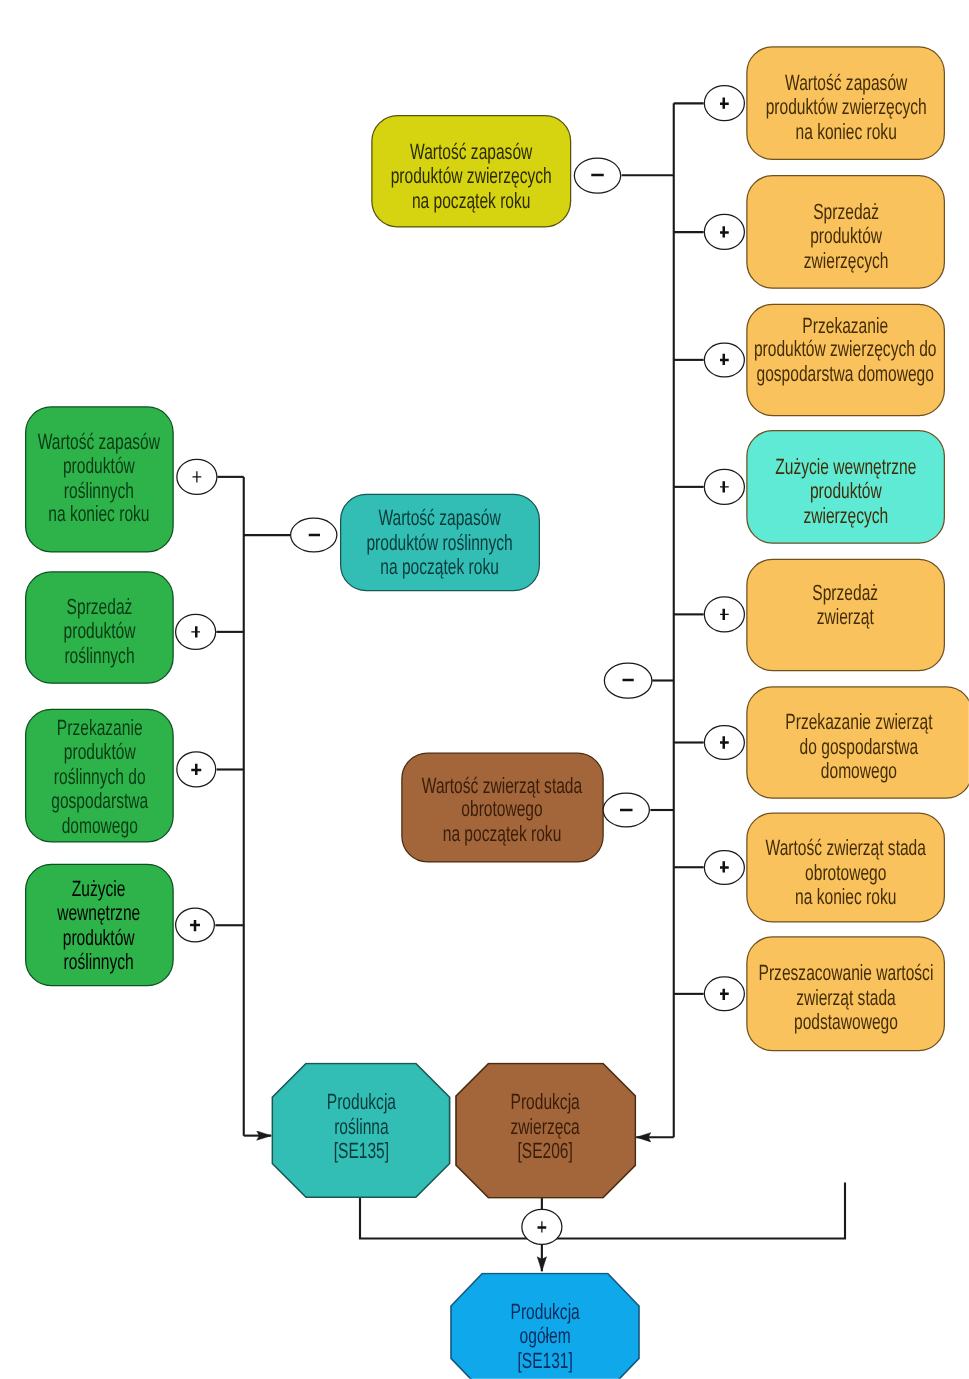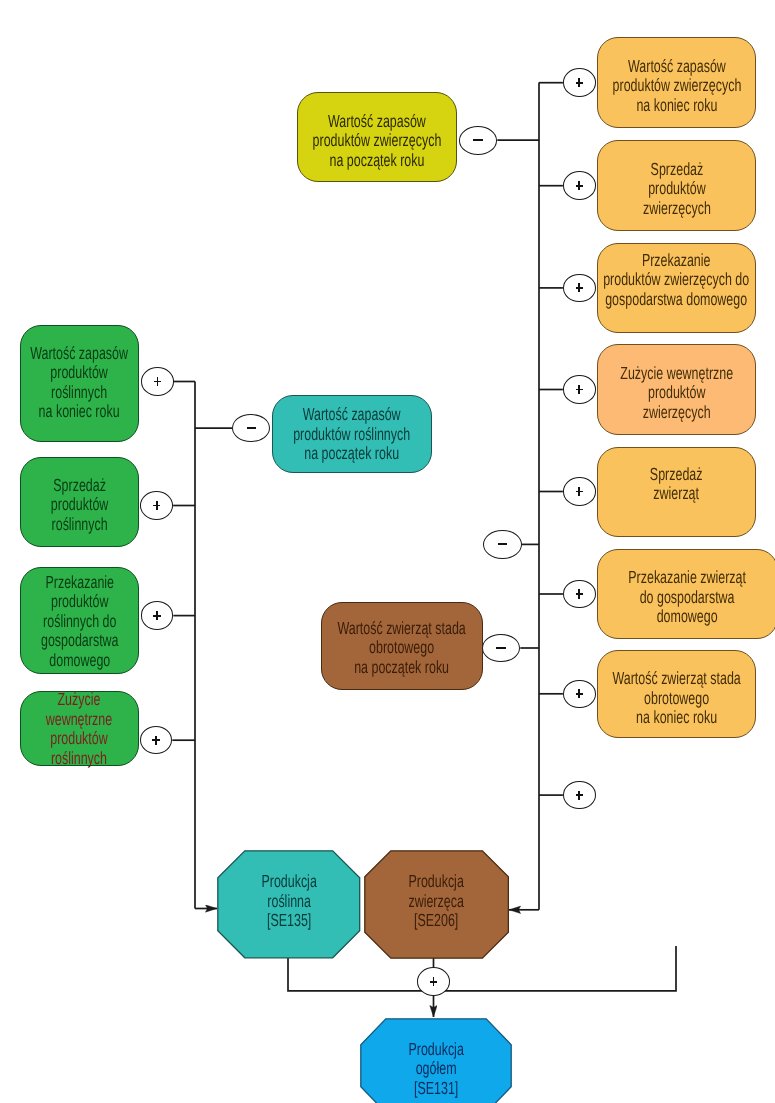--- a/index.html
+++ b/index.html
@@ -73,21 +73,21 @@
         <span class="ln">zwierzęcych</span>
       </span>
     </div>
   <div class="node" style="left: 597px; top: 226.5px; width: 159px; height: 90.8px; border-radius: 21px; background: rgb(249, 194, 93); border-color: rgb(112, 80, 31); color: rgb(66, 45, 6);">
       <span class="txt" style="top: -7.7px;">
         <span class="ln">Przekazanie</span>
         <span class="ln">produktów zwierzęcych do</span>
         <span class="ln">gospodarstwa domowego</span>
       </span>
     </div>
-  <div class="node" style="left: 597px; top: 328px; width: 159px; height: 91px; border-radius: 21px; background: #fdba74; border-color: rgb(112, 80, 31); color: rgb(66, 45, 6);">
+  <div class="node" style="left: 597px; top: 328px; width: 159px; height: 91px; border-radius: 21px; background: #5eead4; border-color: rgb(112, 80, 31); color: rgb(66, 45, 6);">
       <span class="txt" style="top: 3.3px;">
         <span class="ln">Zużycie wewnętrzne</span>
         <span class="ln">produktów</span>
         <span class="ln">zwierzęcych</span>
       </span>
     </div>
   <div class="node" style="left: 597px; top: 430.5px; width: 159px; height: 90px; border-radius: 21px; background: rgb(249, 194, 93); border-color: rgb(112, 80, 31); color: rgb(66, 45, 6);">
       <span class="txt" style="top: -7.3px;">
         <span class="ln">Sprzedaż</span>
         <span class="ln">zwierząt</span>
@@ -100,20 +100,27 @@
         <span class="ln">domowego</span>
       </span>
     </div>
   <div class="node" style="left: 597px; top: 633.5px; width: 159px; height: 88.5px; border-radius: 21px; background: rgb(249, 194, 93); border-color: rgb(112, 80, 31); color: rgb(66, 45, 6);">
       <span class="txt" style="top: 4.9px;">
         <span class="ln">Wartość zwierząt stada</span>
         <span class="ln">obrotowego</span>
         <span class="ln">na koniec roku</span>
       </span>
     </div>
+  <div class="node" style="left: 597px; top: 733.3px; width: 159px; height: 91.6px; border-radius: 21px; background: rgb(249, 194, 93); border-color: rgb(112, 80, 31); color: rgb(66, 45, 6);">
+      <span class="txt" style="top: 3.3px;">
+        <span class="ln">Przeszacowanie wartości</span>
+        <span class="ln">zwierząt stada</span>
+        <span class="ln">podstawowego</span>
+      </span>
+    </div>
   <div class="node" style="left: 19.9px; top: 308.6px; width: 119px; height: 117.7px; border-radius: 21px; background: rgb(45, 179, 74); border-color: rgb(13, 80, 33); color: rgb(10, 58, 20);">
       <span class="txt" style="top: -0.5px;">
         <span class="ln">Wartość zapasów</span>
         <span class="ln">produktów</span>
         <span class="ln">roślinnych</span>
         <span class="ln">na koniec roku</span>
       </span>
     </div>
   <div class="node" style="left: 19.9px; top: 440.5px; width: 119px; height: 90.7px; border-radius: 21px; background: rgb(45, 179, 74); border-color: rgb(13, 80, 33); color: rgb(10, 58, 20);">
       <span class="txt" style="top: 3.3px;">
@@ -124,21 +131,21 @@
     </div>
   <div class="node" style="left: 19.9px; top: 550.6px; width: 119px; height: 107.7px; border-radius: 21px; background: rgb(45, 179, 74); border-color: rgb(13, 80, 33); color: rgb(10, 58, 20);">
       <span class="txt" style="top: 1.2px;">
         <span class="ln">Przekazanie</span>
         <span class="ln">produktów</span>
         <span class="ln">roślinnych do</span>
         <span class="ln">gospodarstwa</span>
         <span class="ln">domowego</span>
       </span>
     </div>
-  <div class="node" style="left: 19.9px; top: 675px; width: 119px; height: 75px; border-radius: 21px; background: rgb(45, 179, 74); border-color: rgb(13, 80, 33); color: #7f1d1d;">
+  <div class="node" style="left: 19.9px; top: 675px; width: 119px; height: 98px; border-radius: 21px; background: rgb(45, 179, 74); border-color: rgb(13, 80, 33); color: #000000;">
       <span class="txt" style="top: 0.5px;">
         <span class="ln">Zużycie</span>
         <span class="ln">wewnętrzne</span>
         <span class="ln">produktów</span>
         <span class="ln">roślinnych</span>
       </span>
     </div>
   <div class="node" style="left: 297px; top: 75.8px; width: 159.7px; height: 90.6px; border-radius: 21px; background: rgb(214, 211, 17); border-color: rgb(85, 83, 12); color: rgb(43, 42, 5);">
       <span class="txt" style="top: 3.7px;">
         <span class="ln">Wartość zapasów</span>

